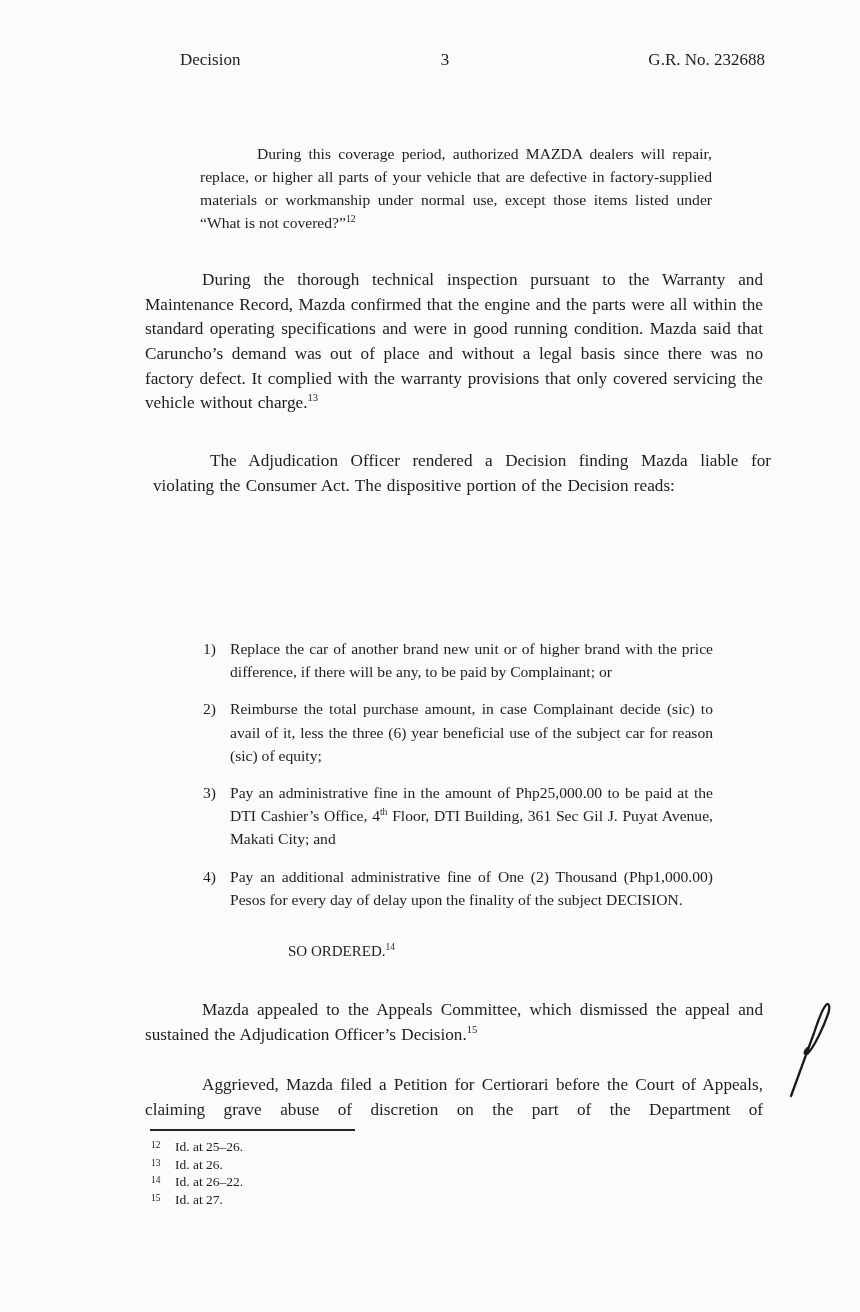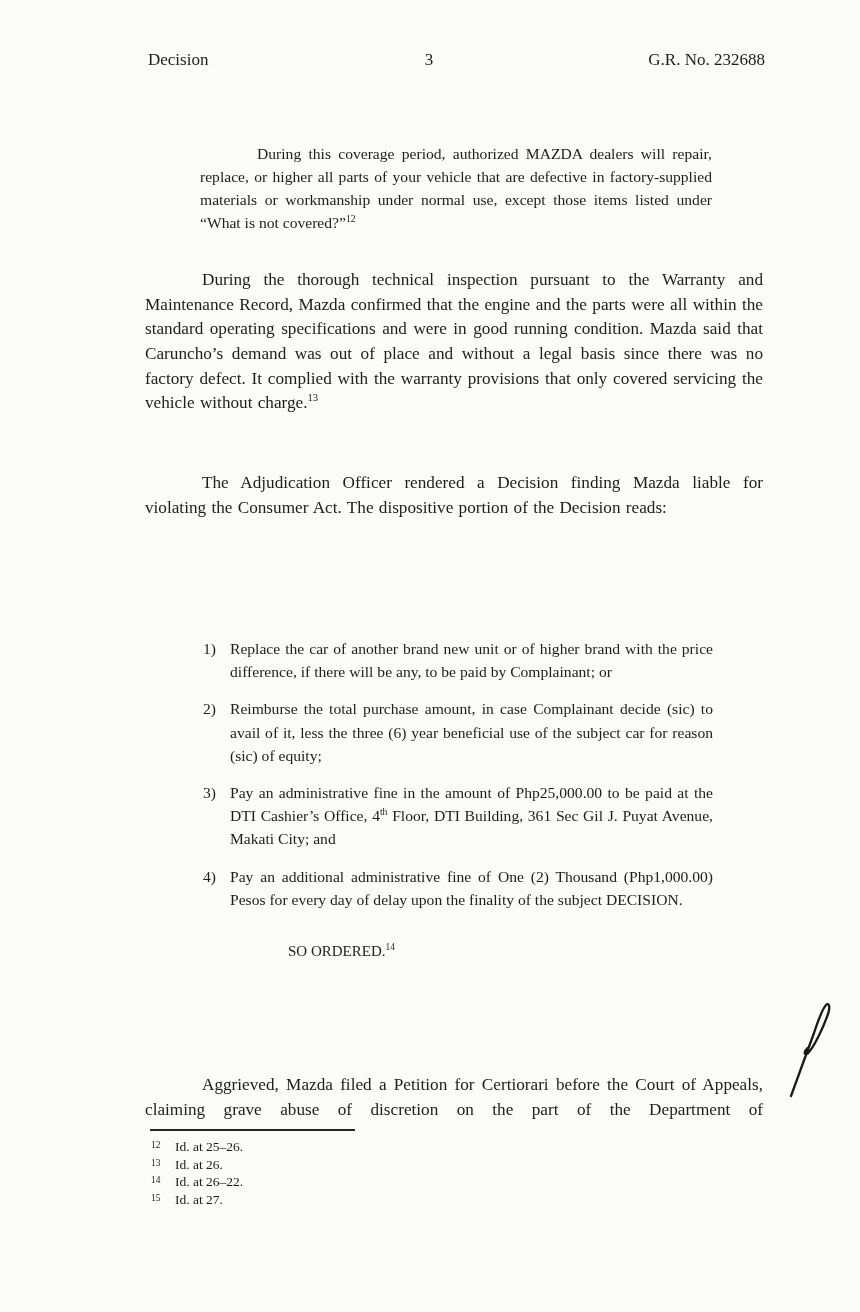--- a/index.html
+++ b/index.html
@@ -11,21 +11,21 @@
     position:relative;
     overflow:hidden;
   }
   .page{position:absolute;inset:0;}
 
   .header{
     position:absolute;top:50px;left:148px;right:95px;
     display:flex;align-items:baseline;
     font-size:17px;
   }
-  .header .h-left{flex:1;text-align:left;}
+  .header .h-left{flex:1;text-align:left;margin-left:32px;}
   .header .h-center{flex:1;text-align:center;margin-right:55px;}
   .header .h-right{flex:1;text-align:right;}
 
   .body-para{
     position:absolute;left:145px;width:618px;
     font-size:17.2px;line-height:24.6px;
     text-align:justify;text-indent:57px;
     word-spacing:1px;
   }
   .force-last{text-align-last:justify;}
@@ -81,21 +81,21 @@
   <div class="header">
     <span class="h-left">Decision</span>
     <span class="h-center">3</span>
     <span class="h-right">G.R. No. 232688</span>
   </div>
 
   <p class="block-quote" style="top:126px;"><span>During this coverage period, authorized MAZDA dealers will repair, replace, or higher all parts of your vehicle that are defective in factory-supplied materials or workmanship under normal use, except those items listed under “What is not covered?”</span><sup class="fref">12</sup></p>
 
   <p class="body-para" style="top:251px;"><span>During the thorough technical inspection pursuant to the Warranty and Maintenance Record, Mazda confirmed that the engine and the parts were all within the standard operating specifications and were in good running condition.  Mazda said that Caruncho’s demand was out of place and without a legal basis since there was no factory defect.  It complied with the warranty provisions that only covered servicing the vehicle without charge.</span><sup class="fref">13</sup></p>
 
-  <p class="body-para" style="top:454px;"><span>The Adjudication Officer rendered a Decision finding Mazda liable for violating the Consumer Act.  The dispositive portion of the Decision reads:</span></p>
+  <p class="body-para" style="top:432px;margin-left:8px;"><span>The Adjudication Officer rendered a Decision finding Mazda liable for violating the Consumer Act.  The dispositive portion of the Decision reads:</span></p>
 
 
   <div class="order-list" style="top:637px;">
     <div class="order-item">
       <span class="num">1)</span>
       <span class="itxt">Replace the car of another brand new unit or of higher brand with the price difference, if there will be any, to be paid by Complainant; or</span>
     </div>
     <div class="order-item">
       <span class="num">2)</span>
       <span class="itxt">Reimburse the total purchase amount, in case Complainant decide (sic) to avail of it, less the three (6) year beneficial use of the subject car for reason (sic) of equity;</span>
@@ -105,20 +105,21 @@
       <span class="itxt"><span>Pay an administrative fine in the amount of Php25,000.00 to be paid at the DTI Cashier’s Office, 4</span><sup class="fref">th</sup><span> Floor, DTI Building, 361 Sec Gil J. Puyat Avenue, Makati City; and</span></span>
     </div>
     <div class="order-item">
       <span class="num">4)</span>
       <span class="itxt">Pay an additional administrative fine of One (2) Thousand (Php1,000.00) Pesos for every day of delay upon the finality of the subject DECISION.</span>
     </div>
   </div>
 
   <p class="so-ordered" style="top:925px;"><span>SO ORDERED.</span><sup class="fref">14</sup></p>
 
+  <p class="body-para" style="top:981px;"><span>Mazda appealed to the Appeals Committee, which dismissed the appeal and sustained the Adjudication Officer’s Decision.</span><sup class="fref">15</sup></p>
 
   <p class="body-para force-last" style="top:1056px;"><span>Aggrieved, Mazda filed a Petition for Certiorari before the Court of Appeals, claiming grave abuse of discretion on the part of the Department of</span></p>
 
   <div class="ink-mark">
     <svg width="55" height="105" viewBox="0 0 55 105">
       <path d="M9,101 C16,82 24,60 32,38 C36,26 41,13 44,10 C47,7 48.5,12 46,19 C41.5,32 33,50 27,57 C23,62 20.5,57.5 25.5,53" fill="none" stroke="#1a1a1a" stroke-width="2.3" stroke-linecap="round"></path>
     </svg>
   </div>
 
   <div class="footnote-rule"></div>

